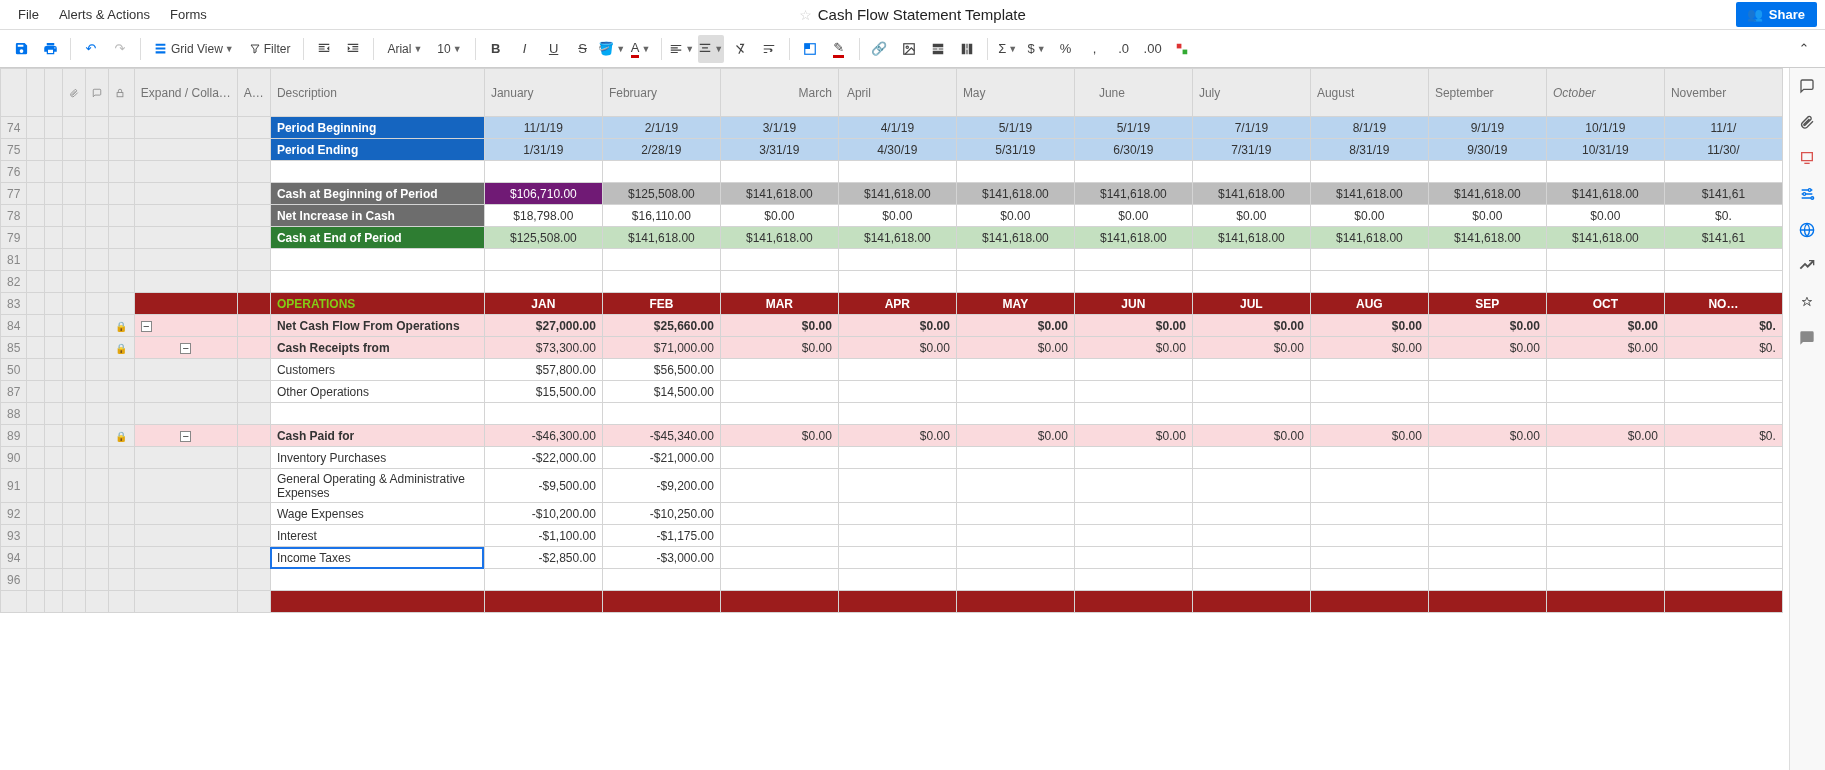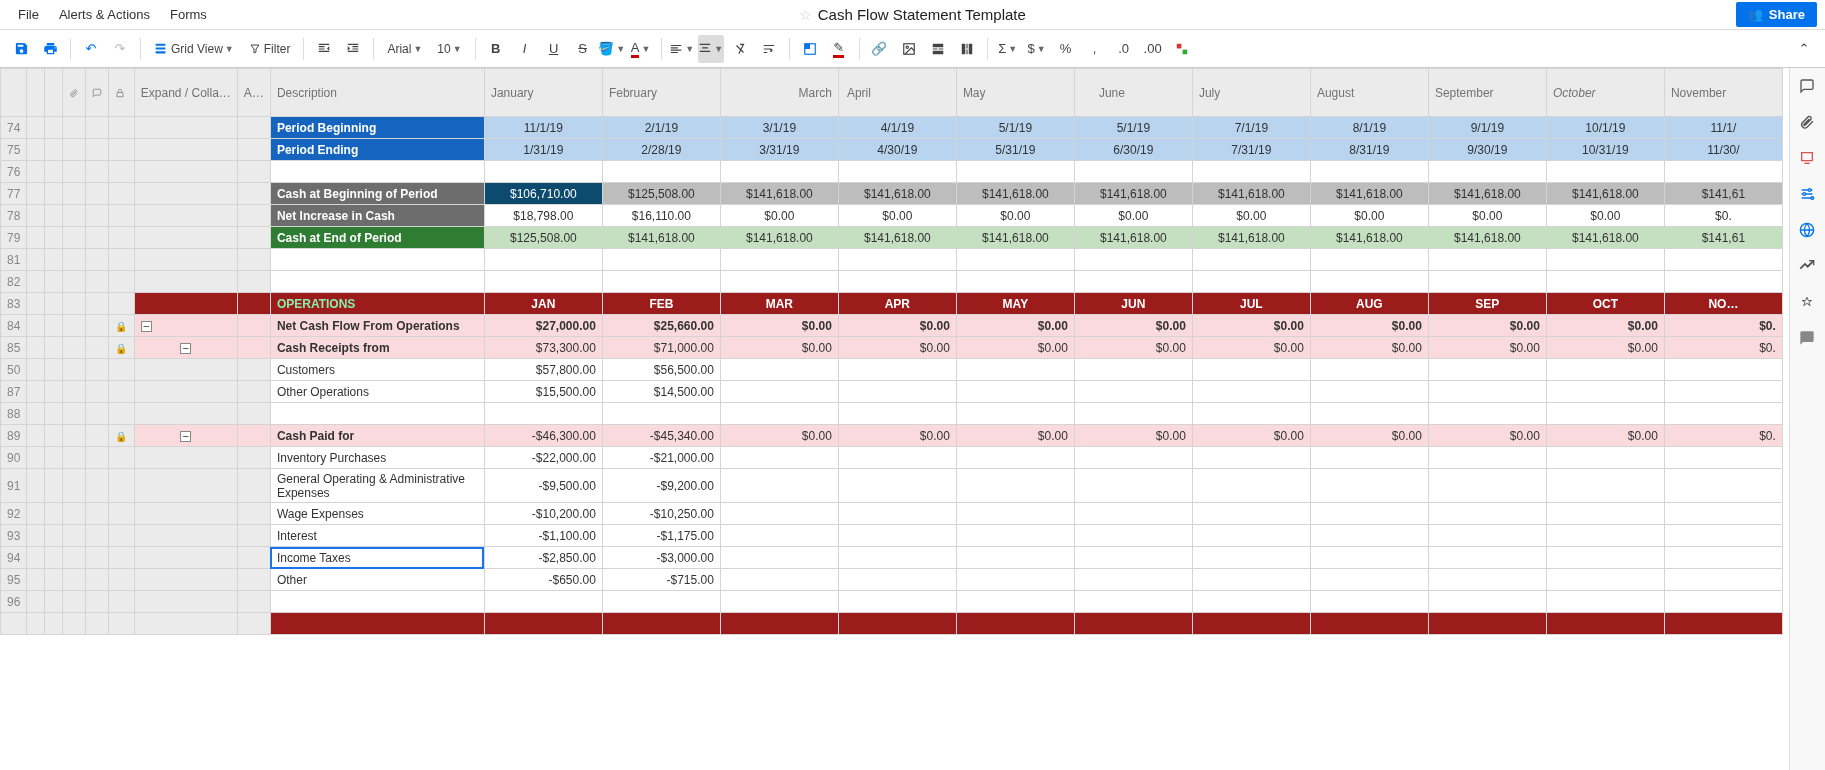--- a/index.html
+++ b/index.html
@@ -24,25 +24,25 @@
 .narrow{width:18px;min-width:18px;background:#ebebeb;text-align:center;padding:0}
 .expand-col{width:48px;min-width:48px;font-size:10px;background:#ebebeb}
 .a-col{width:28px;min-width:28px;background:#ebebeb}
 .desc-col{width:214px;min-width:214px}
 .month-col{width:118px;min-width:118px;text-align:right}
 .month-col.last{width:70px;min-width:70px}
 .hdr-blue{background:#1565c0!important;color:#fff;font-weight:bold;text-align:left}
 .cell-blue{background:#b9d4ef;text-align:center}
 .hdr-gray{background:#6d6d6d!important;color:#fff;font-weight:bold}
 .cell-gray{background:#bdbdbd;text-align:center}
-.cell-gray.dark{background:#0c4a6e;color:#fff}
+.cell-gray.dark{background:#701a75;color:#fff}
 .cell-plain{background:#fff;text-align:center}
 .hdr-green{background:#2e7d32!important;color:#fff;font-weight:bold}
 .cell-green{background:#c4e0c0;text-align:center}
-.hdr-maroon{background:#9c1c1c!important;color:#86efac;font-weight:bold}
+.hdr-maroon{background:#9c1c1c!important;color:#84cc16;font-weight:bold}
 .cell-maroon{background:#9c1c1c;color:#fff;text-align:center;font-weight:bold}
 .row-pink td.body-cell{background:#fadadd}
 .row-pink td.desc-col{background:#fadadd;font-weight:bold}
 .bold{font-weight:bold}
 .lock-icon::before{content:"🔒";font-size:10px;color:#777}
 .expand-box{display:inline-block;width:11px;height:11px;border:1px solid #888;text-align:center;line-height:9px;font-size:11px;background:#fff;cursor:pointer}
 .selected-cell{outline:2px solid #1a73e8;outline-offset:-2px}
 .text-left{text-align:left!important}
 svg{display:block}
 .star{color:#ccc;font-size:14px}
@@ -663,42 +663,20 @@
             <td class="narrow"></td>
             <td class="narrow"></td>
             <td class="narrow"></td>
             <td class="narrow"></td>
             <td class="narrow"></td>
             <td class="expand-col" style=";text-align:center"></td>
             <td class="a-col" style=""></td>
             <td class="desc-col  selected-cell" style="">Income Taxes</td>
             <td class="month-col body-cell ">-$2,850.00</td>
             <td class="month-col body-cell ">-$3,000.00</td>
-            <td class="month-col body-cell "></td>
-            <td class="month-col body-cell "></td>
-            <td class="month-col body-cell "></td>
-            <td class="month-col body-cell "></td>
-            <td class="month-col body-cell "></td>
-            <td class="month-col body-cell "></td>
-            <td class="month-col body-cell "></td>
-            <td class="month-col body-cell "></td>
-            <td class="month-col body-cell  last"></td>
-          </tr>
-          <tr>
-            <td class="rownum">95</td>
-            <td class="narrow"></td>
-            <td class="narrow"></td>
-            <td class="narrow"></td>
-            <td class="narrow"></td>
-            <td class="narrow"></td>
-            <td class="expand-col" style=";text-align:center"></td>
-            <td class="a-col" style=""></td>
-            <td class="desc-col " style="">Other</td>
-            <td class="month-col body-cell ">-$650.00</td>
-            <td class="month-col body-cell ">-$715.00</td>
             <td class="month-col body-cell "></td>
             <td class="month-col body-cell "></td>
             <td class="month-col body-cell "></td>
             <td class="month-col body-cell "></td>
             <td class="month-col body-cell "></td>
             <td class="month-col body-cell "></td>
             <td class="month-col body-cell "></td>
             <td class="month-col body-cell "></td>
             <td class="month-col body-cell  last"></td>
           </tr>

